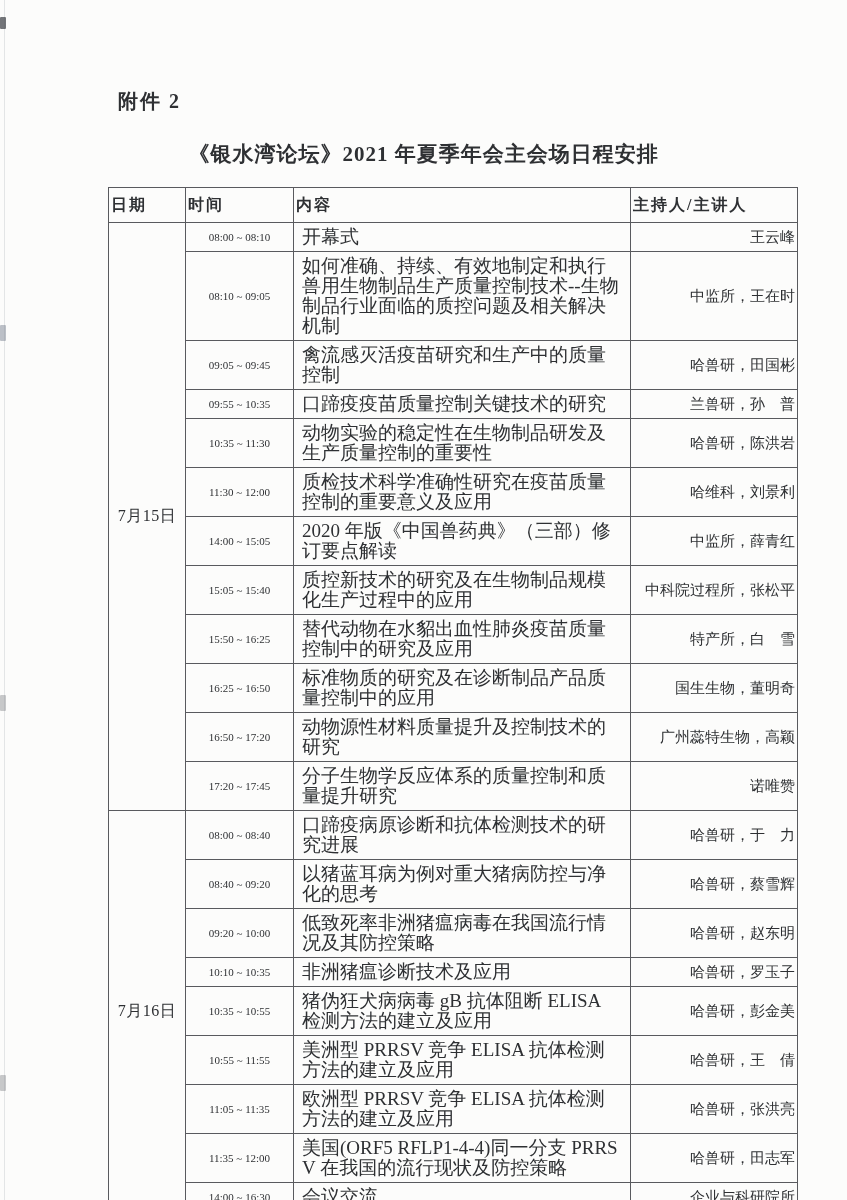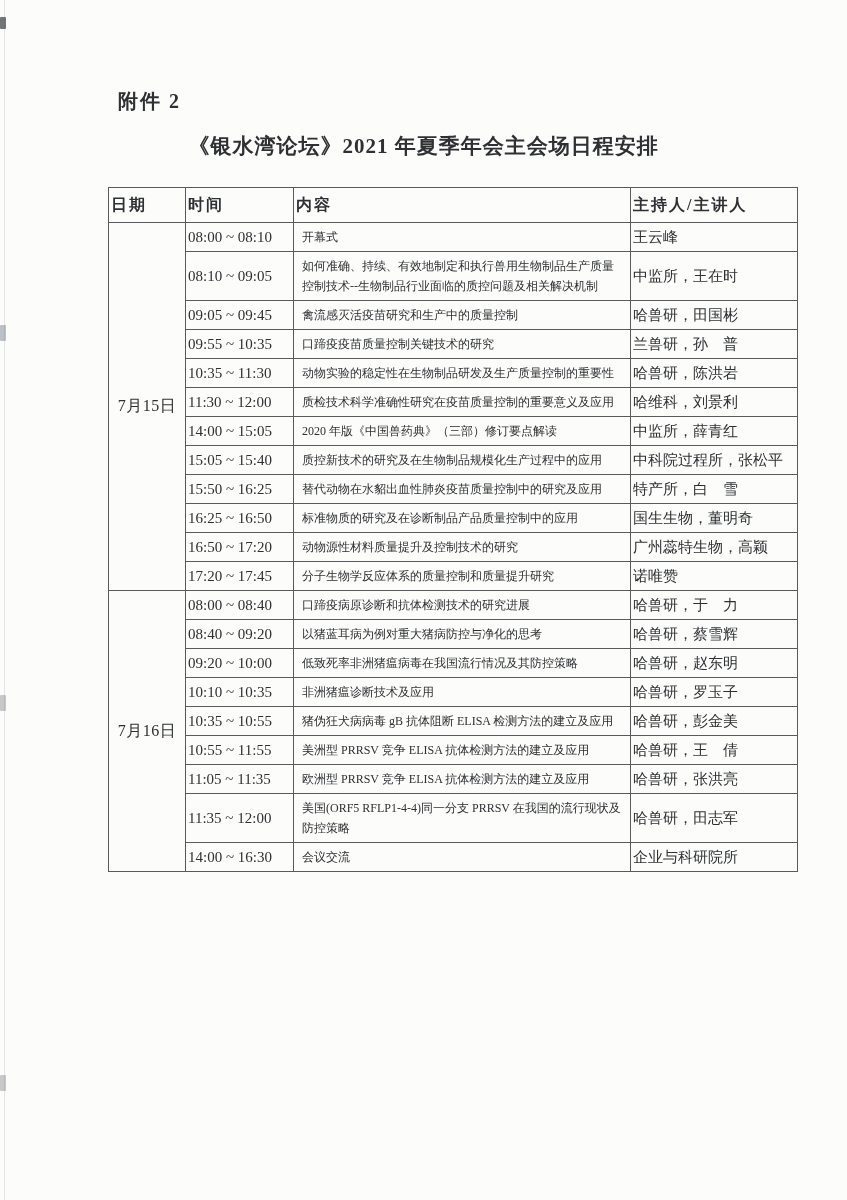--- a/index.html
+++ b/index.html
@@ -42,21 +42,21 @@
     font-size: 20px;
     font-weight: 600;
     letter-spacing: 2px;
     padding-left: 8px;
   }
   .doc-title {
     position: absolute;
     left: 0;
     right: 0;
     top: 132px;
-    margin: 0;
+    margin: 8px;
     text-align: center;
     font-size: 21px;
     font-weight: 600;
     letter-spacing: 1px;
   }
   table.schedule {
     position: absolute;
     left: 108px;
     top: 187px;
     width: 689px;
@@ -76,34 +76,35 @@
     letter-spacing: 2px;
     padding: 0 2px;
   }
   td.cell-date {
     font-size: 16px;
     text-align: center;
     padding: 0 2px;
     letter-spacing: 0.5px;
   }
   td.cell-time {
-    font-size: 15px;
+    font-size: 11px;
+    text-align: center;
     white-space: nowrap;
     padding: 4px 2px;
   }
   td.cell-content {
-    font-size: 12px;
+    font-size: 19px;
     text-align: left;
     line-height: 20px;
     padding: 4px 8px;
     word-break: break-all;
   }
   td.cell-speaker {
     font-size: 15px;
-    text-align: left;
+    text-align: right;
     line-height: 20px;
     padding: 4px 2px;
   }
 </style>
 </head>
 <body>
 
 <div class="scan-streak"></div>
 <div class="scan-mark m1"></div>
 <div class="scan-mark m2"></div>

